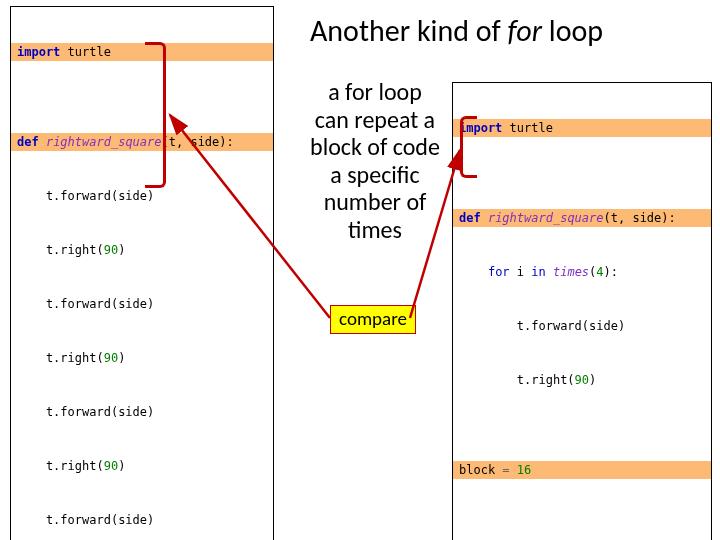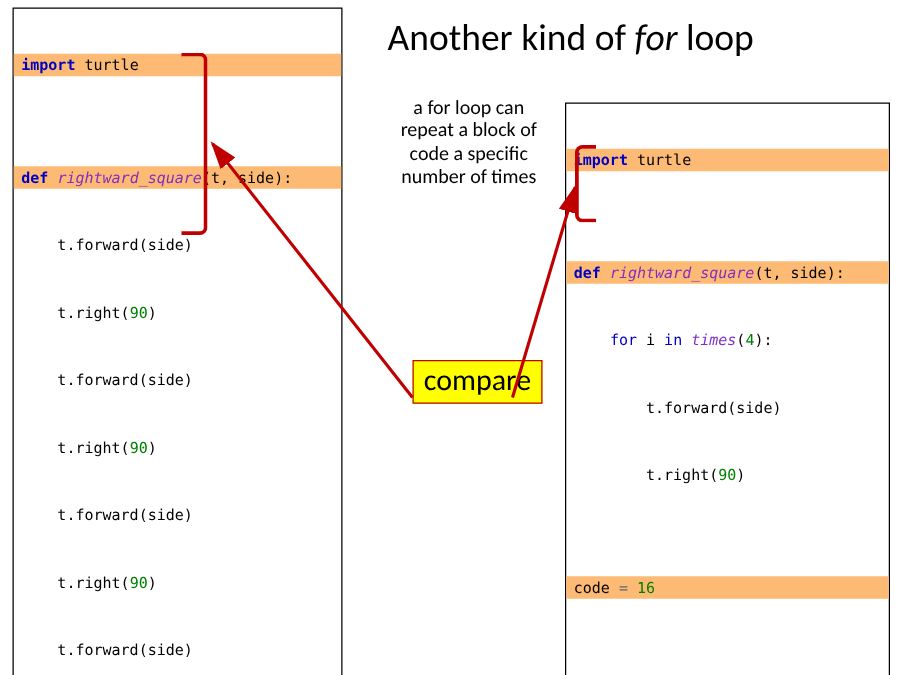--- a/index.html
+++ b/index.html
@@ -25,29 +25,29 @@
     color: #000;
   }
   .title .for {
     font-style: italic;
   }
   .desc {
     position: absolute;
     left: 310px;
     top: 78px;
     width: 130px;
-    font-size: 16px;
+    font-size: 24px;
     text-align: center;
     line-height: 1.15;
   }
   .compare {
     position: absolute;
     left: 330px;
-    top: 288px;
-    font-size: 24px;
+    top: 305px;
+    font-size: 19px;
     background: #ffff00;
     border: 1.5px solid #c00000;
     padding: 1px 8px 3px 8px;
   }
   .code-left, .code-right {
     position: absolute;
     font-family: "Consolas", "Menlo", monospace;
     font-size: 12px;
     line-height: 1.5;
     white-space: pre;
@@ -156,21 +156,21 @@
   </div>
 
   <div class="code-right">
     <span class="ln gray"><span class="kw">import</span><span> turtle</span></span>
     <span class="ln"></span>
     <span class="ln gray"><span class="kw">def</span><span> </span><span class="fn">rightward_square</span><span>(t, side):</span></span>
     <span class="ln"><span>    </span><span class="kw2">for</span><span> i </span><span class="kw2">in</span><span> </span><span class="fn">times</span><span>(</span><span class="num">4</span><span>):</span></span>
     <span class="ln">        t.forward(side)</span>
     <span class="ln"><span>        t.right(</span><span class="num">90</span><span>)</span></span>
     <span class="ln"></span>
-    <span class="ln gray"><span>code </span><span class="op">=</span><span> </span><span class="num">16</span></span>
+    <span class="ln gray"><span>block </span><span class="op">=</span><span> </span><span class="num">16</span></span>
     <span class="ln"></span>
     
     
     <span class="ln"></span>
     
     
     <span class="ln"></span>
     
     
     <span class="ln"></span>

